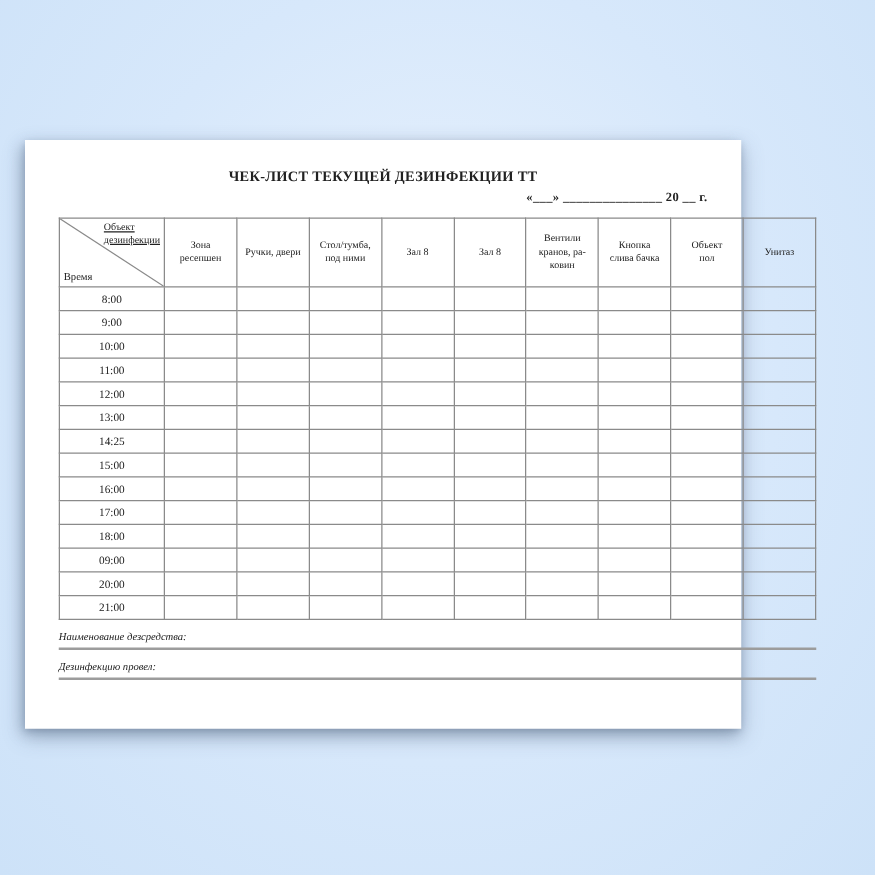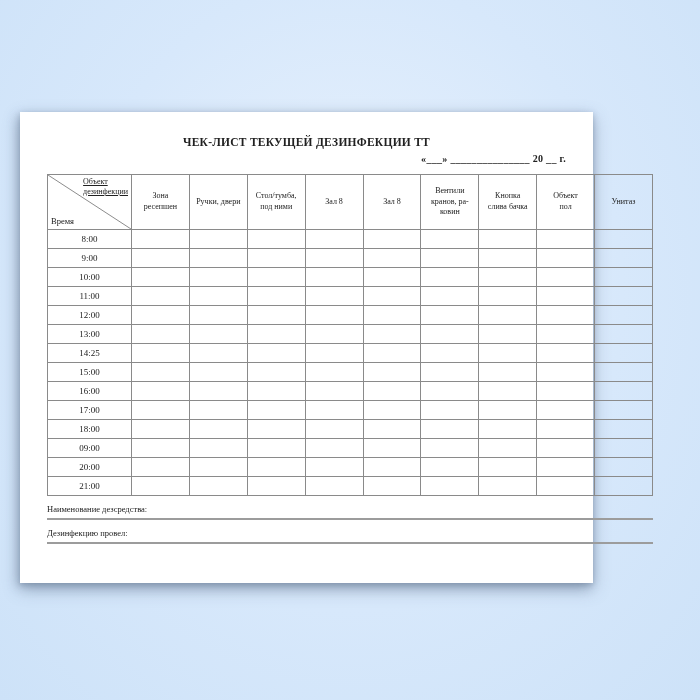--- a/index.html
+++ b/index.html
@@ -46,21 +46,21 @@
   }
   .corner-bottom{
     position:absolute;bottom:2px;left:3px;font-size:8.5px;line-height:1.1;
   }
   td.time-cell{
     height:19px;font-size:9px;text-align:center;vertical-align:middle;padding:0;
   }
   td.check-cell{height:19px;padding:0;}
   .sign-block{width:606px;margin:0 auto;}
   .sign-row{margin-top:7px;}
-  .sign-label{font-size:8.5px;line-height:1.2;display:block;padding-top:1px;}
+  .sign-label{font-size:8.5px;line-height:1.2;display:block;padding-top:1px;font-style:italic;}
   .sign-underline{margin-top:4px;border-top:2px solid var(--underline);height:0;}
 </style>
 </head>
 <body>
 
 <div class="stage">
   <div class="paper">
     <div class="paper-inner">
       <h1 class="doc-title">ЧЕК-ЛИСТ ТЕКУЩЕЙ ДЕЗИНФЕКЦИИ ТТ</h1>
       <div class="date-line">«___» _______________ 20 __ г.</div>

